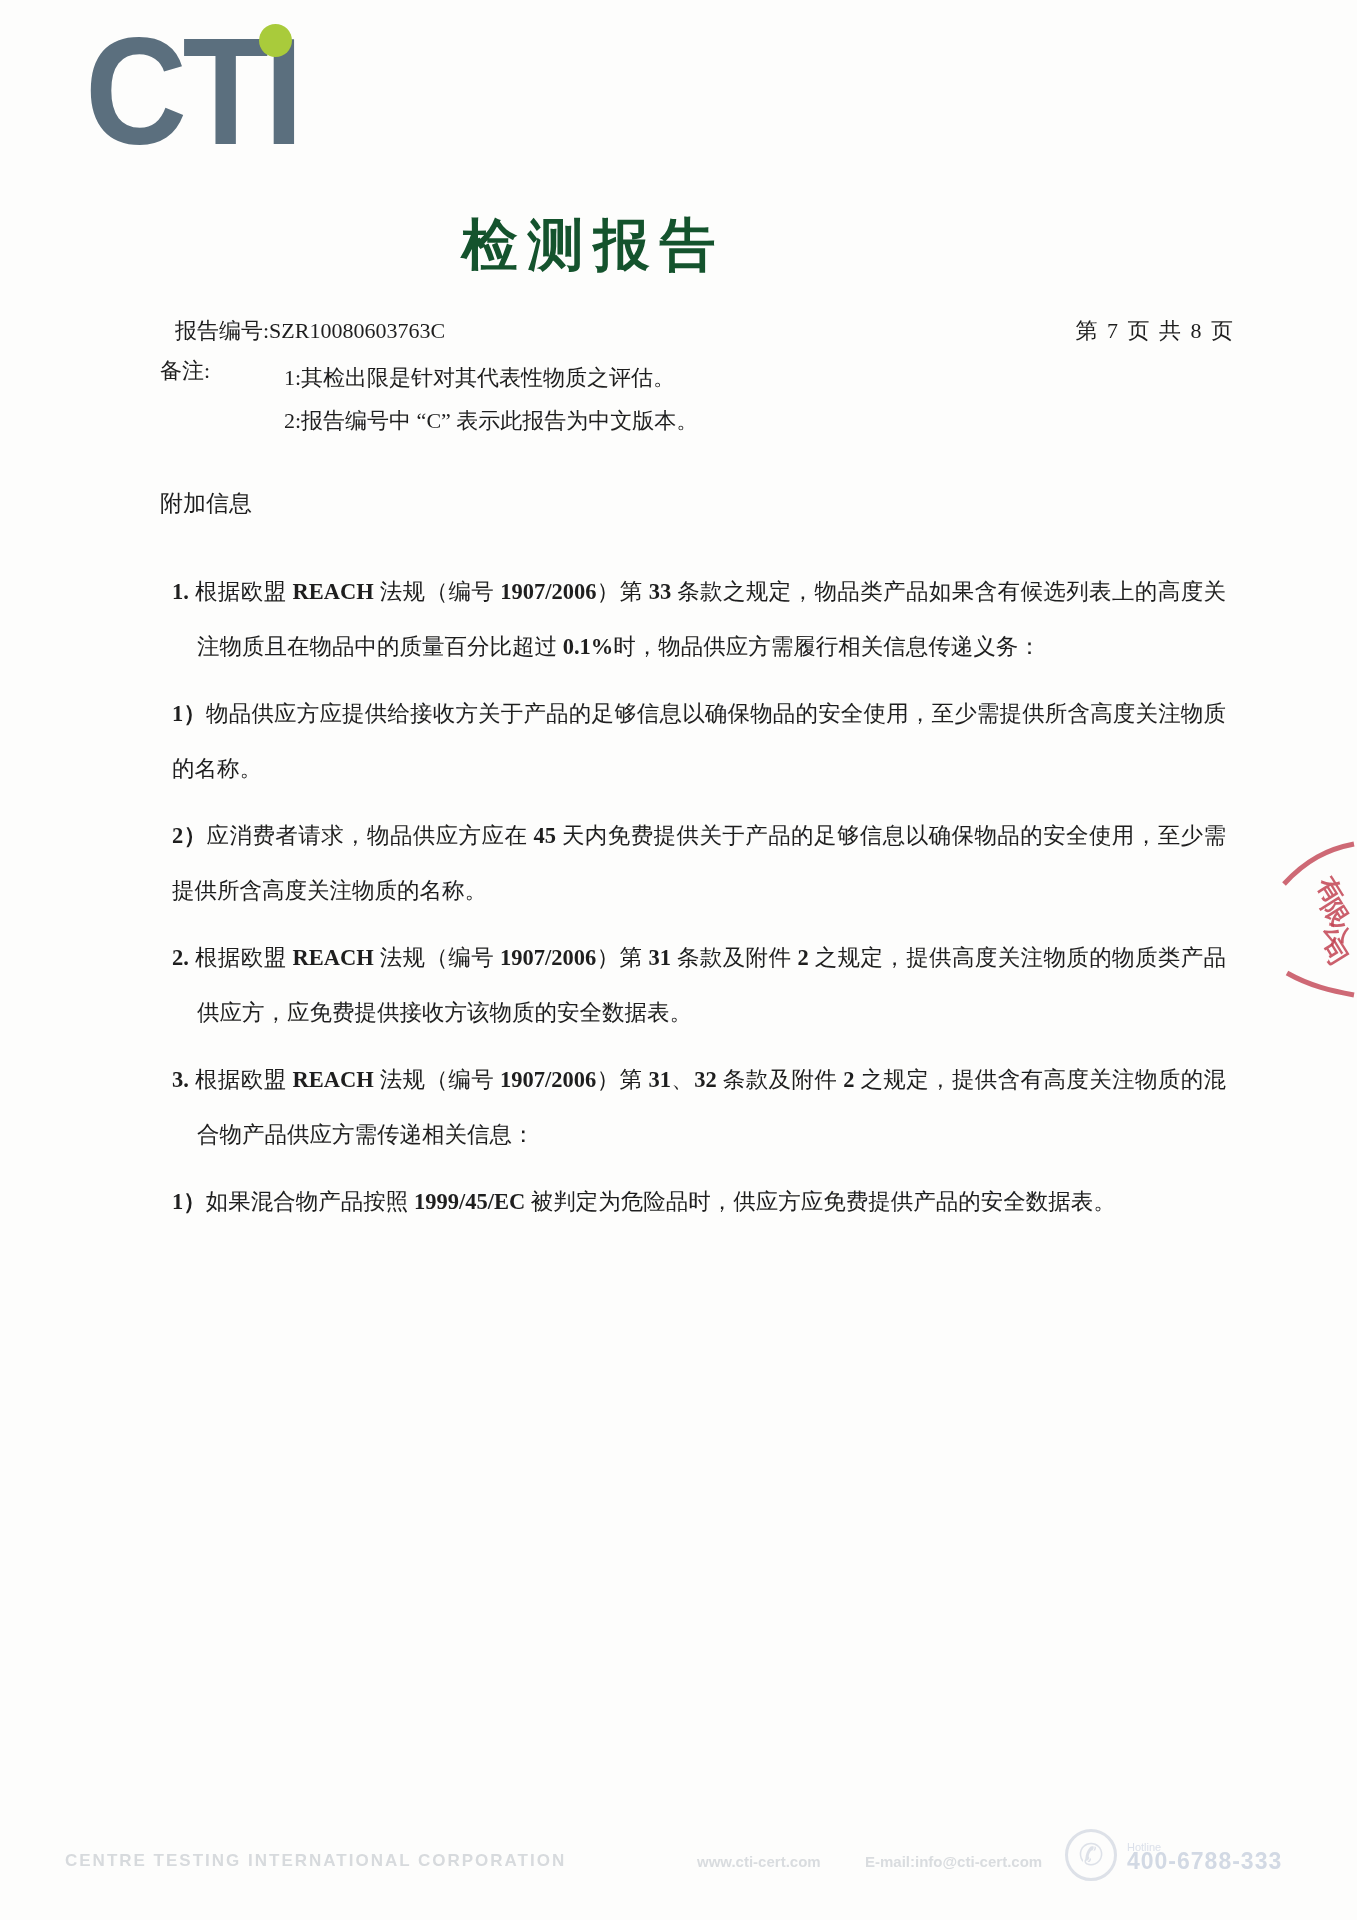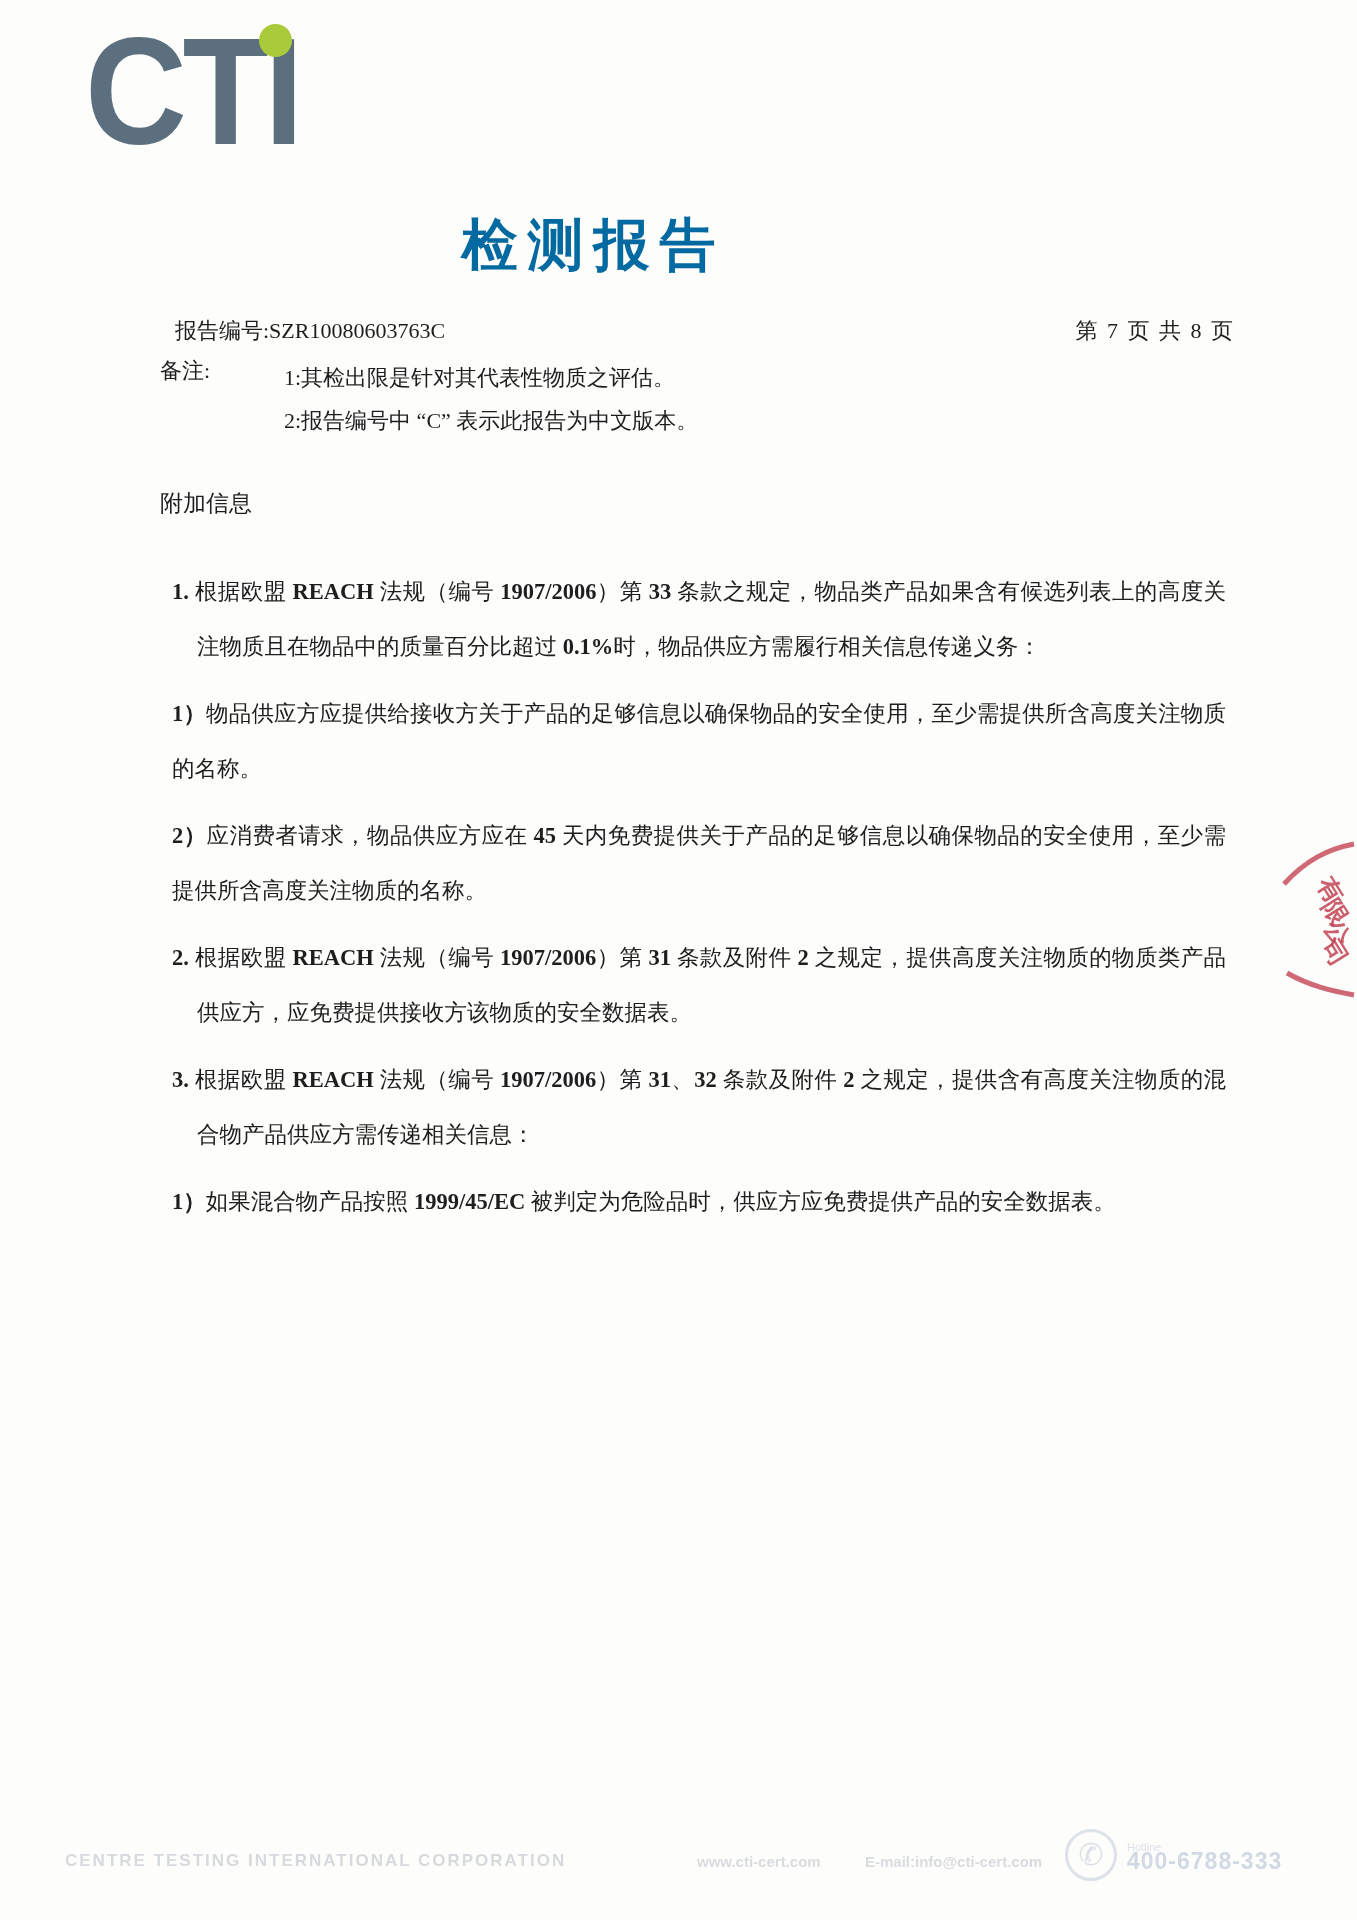--- a/index.html
+++ b/index.html
@@ -22,21 +22,21 @@
     transform:scaleX(0.93);transform-origin:left top;
   }
   .logo-dot{
     position:absolute;left:174px;top:6px;width:33px;height:33px;
     border-radius:50%;background:#a9cb3b;
   }
   
   .title{
     position:absolute;left:0;top:208px;width:1142px;
     text-align:center;padding-left:45px;box-sizing:border-box;
-    font-size:56px;font-weight:bold;letter-spacing:10px;color:#0369a1;
+    font-size:56px;font-weight:bold;letter-spacing:10px;color:#14532d;
   }
   
   .hdr-row{position:absolute;left:160px;top:316px;width:1075px;font-size:22px;}
   .report-no{position:absolute;left:15px;top:0;}
   .page-info{position:absolute;right:0;top:0;letter-spacing:2px;}
   .remarks{position:absolute;left:160px;top:356px;width:1000px;font-size:22px;}
   .remarks-row{display:flex;gap:32px;}
   .remarks-label{width:92px;flex:none;}
   .remarks-items div{line-height:43px;}
   

